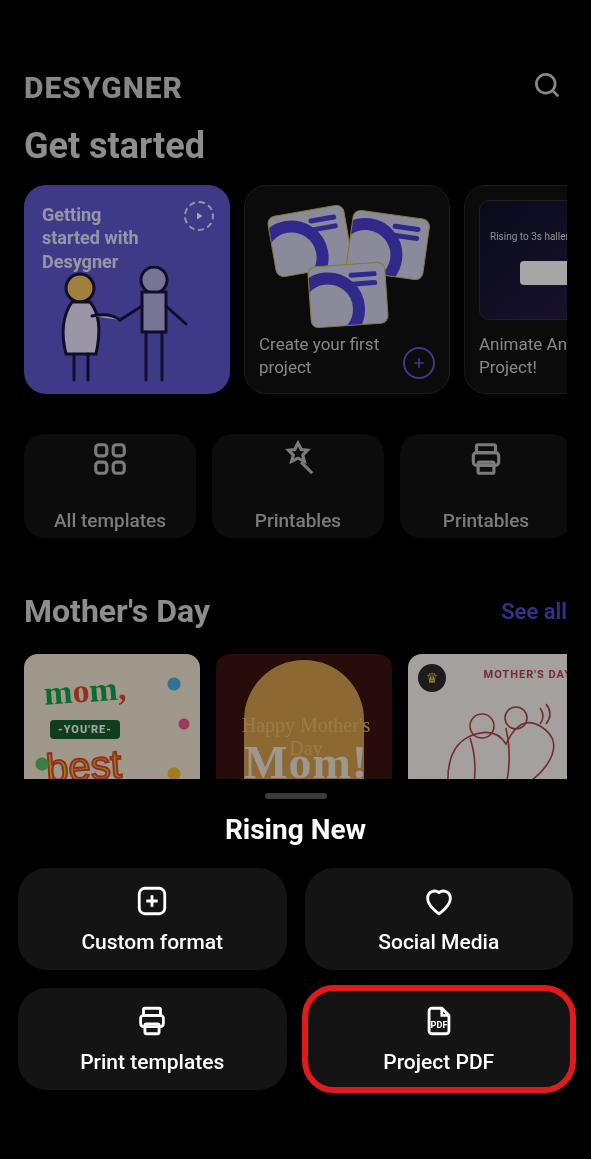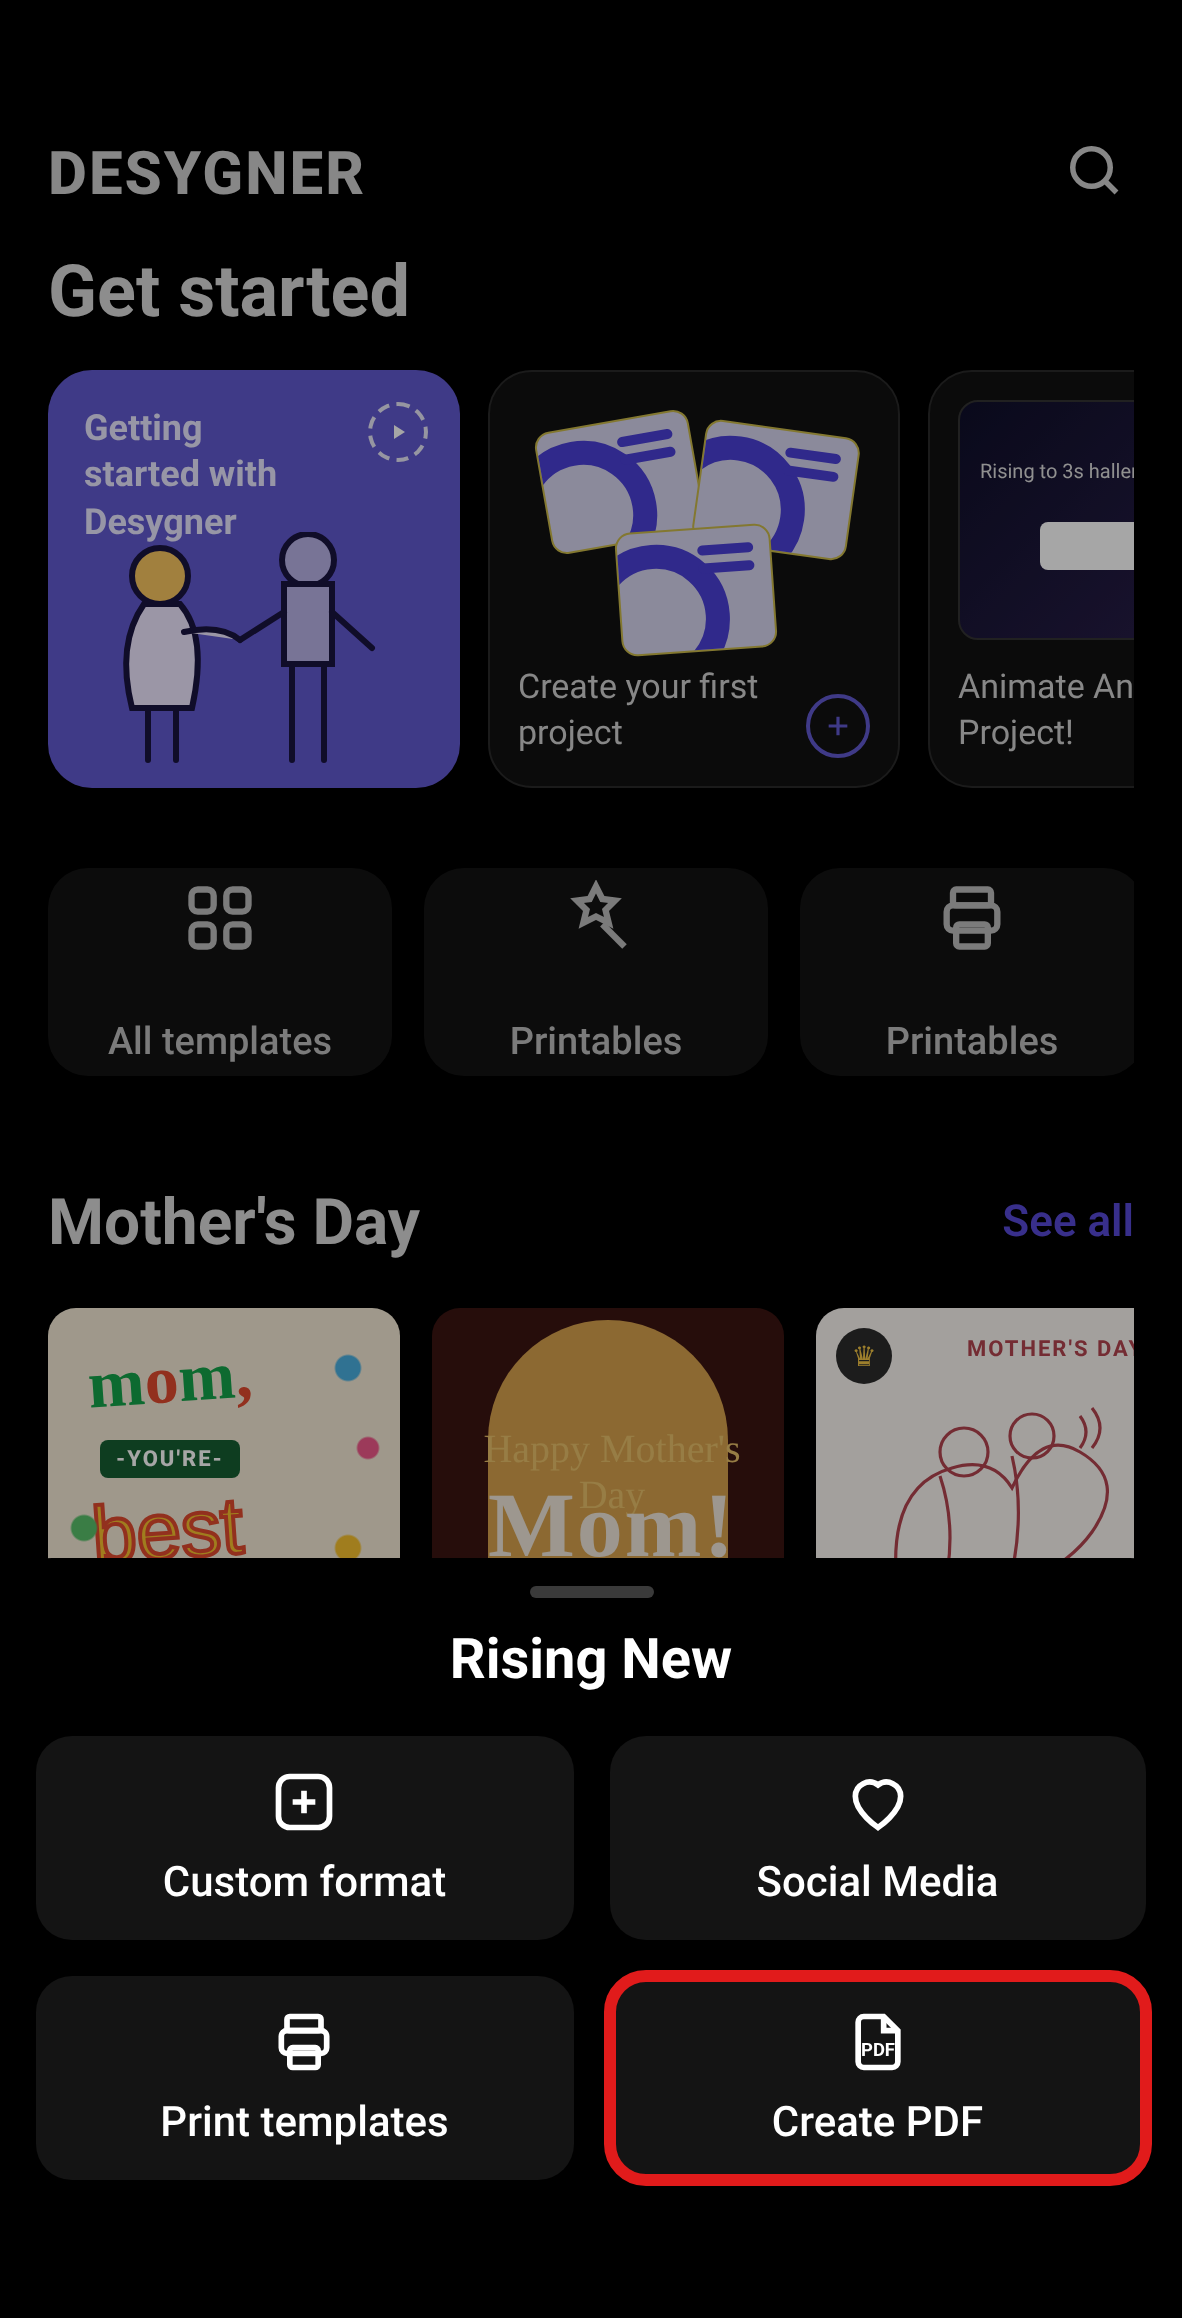--- a/index.html
+++ b/index.html
@@ -68,21 +68,21 @@
     .t2 .momtxt{position:absolute;left:12px;top:82px;width:156px;text-align:center;font-family:Liberation Serif, serif;font-weight:800;font-size:46px;color:#f1e8dc;letter-spacing:1px;}
 
     .t3 .hd{position:absolute;right:12px;top:14px;font-size:11px;letter-spacing:1px;color:#b2444f;font-weight:700;}
     .t3 svg{position:absolute;left:12px;top:40px;}
 
     
     .sheet { position:absolute; left:0; right:0; bottom:0; height:380px; background:#000; border-radius:26px 26px 0 0; z-index:50; padding:14px 18px 24px; }
     .grab { width:62px; height:6px; background:#3a3a3a; border-radius:3px; margin:0 auto 14px; }
     .sheet h3 { text-align:center; font-size:28px; font-weight:700; margin-bottom:22px; }
     .grid { display:grid; grid-template-columns:1fr 1fr; gap:18px; }
-    .opt { background:#141414; border-radius:18px; height:102px; display:flex; flex-direction:column; align-items:center; justify-content:center; gap:12px; }
+    .opt { background:#141414; border-radius:29px; height:102px; display:flex; flex-direction:column; align-items:center; justify-content:center; gap:12px; }
     .opt svg { width:34px; height:34px; stroke:#fff; }
     .opt span { font-size:21px; font-weight:500; }
     .opt.highlight { outline:6px solid #e11b1b; outline-offset:-3px; }
   </style>
 </head>
 <body>
 
 <div class="page">
 
   <div class="topbar">
@@ -234,17 +234,17 @@
         </svg>
       <span>Print templates</span>
     </div>
 
     <div class="opt highlight">
       <svg viewBox="0 0 24 24" fill="none" stroke-width="2">
         <path d="M14 3H7a2 2 0 0 0-2 2v14a2 2 0 0 0 2 2h10a2 2 0 0 0 2-2V8z"></path>
         <path d="M14 3v5h5"></path>
         <text x="12" y="17" text-anchor="middle" font-size="6.5" font-weight="700" fill="#fff" stroke="none">PDF</text>
       </svg>
-      <span>Create PDF</span>
+      <span>Project PDF</span>
     </div>
 
   </div>
 </div>
 
 </body></html>

